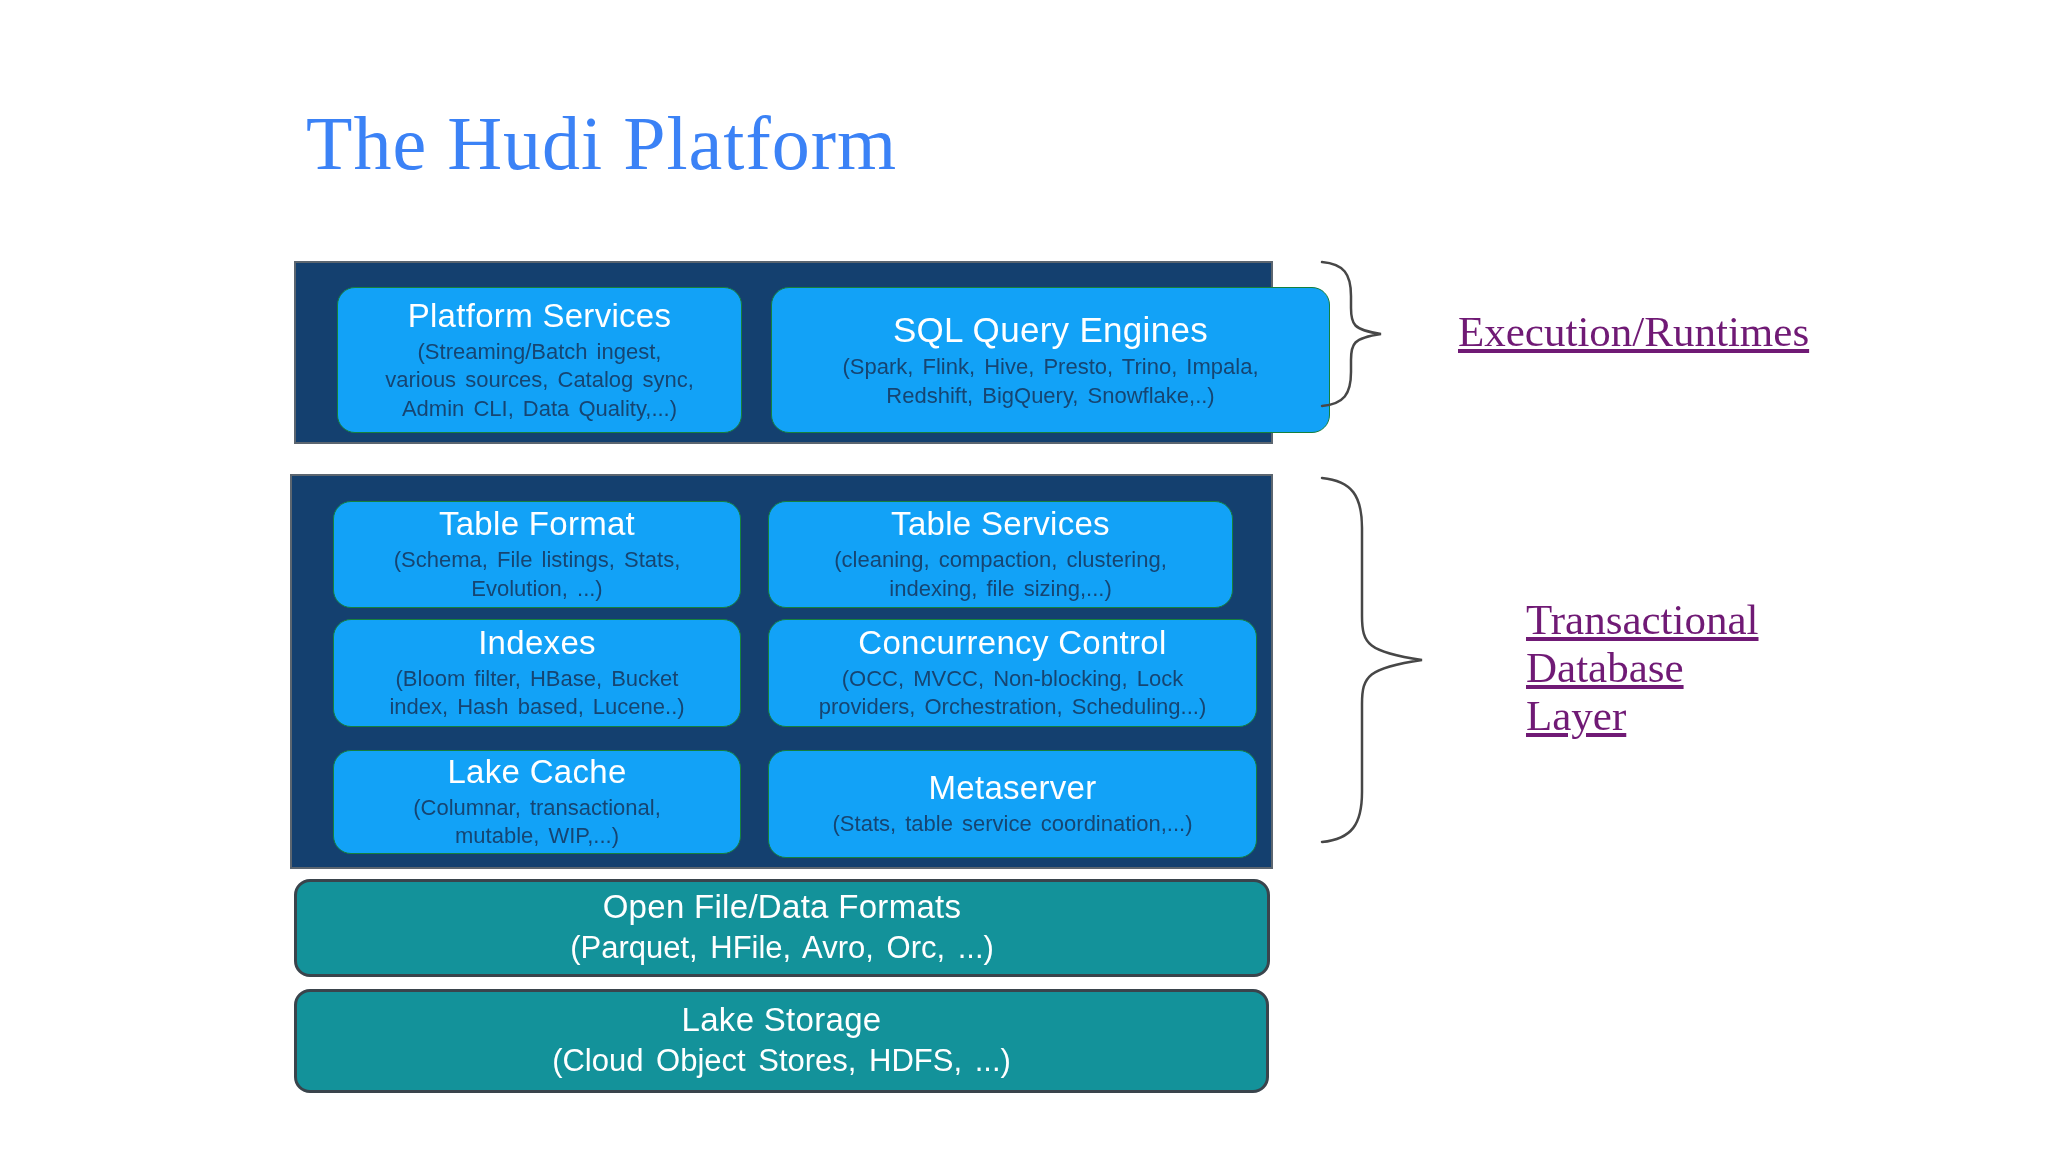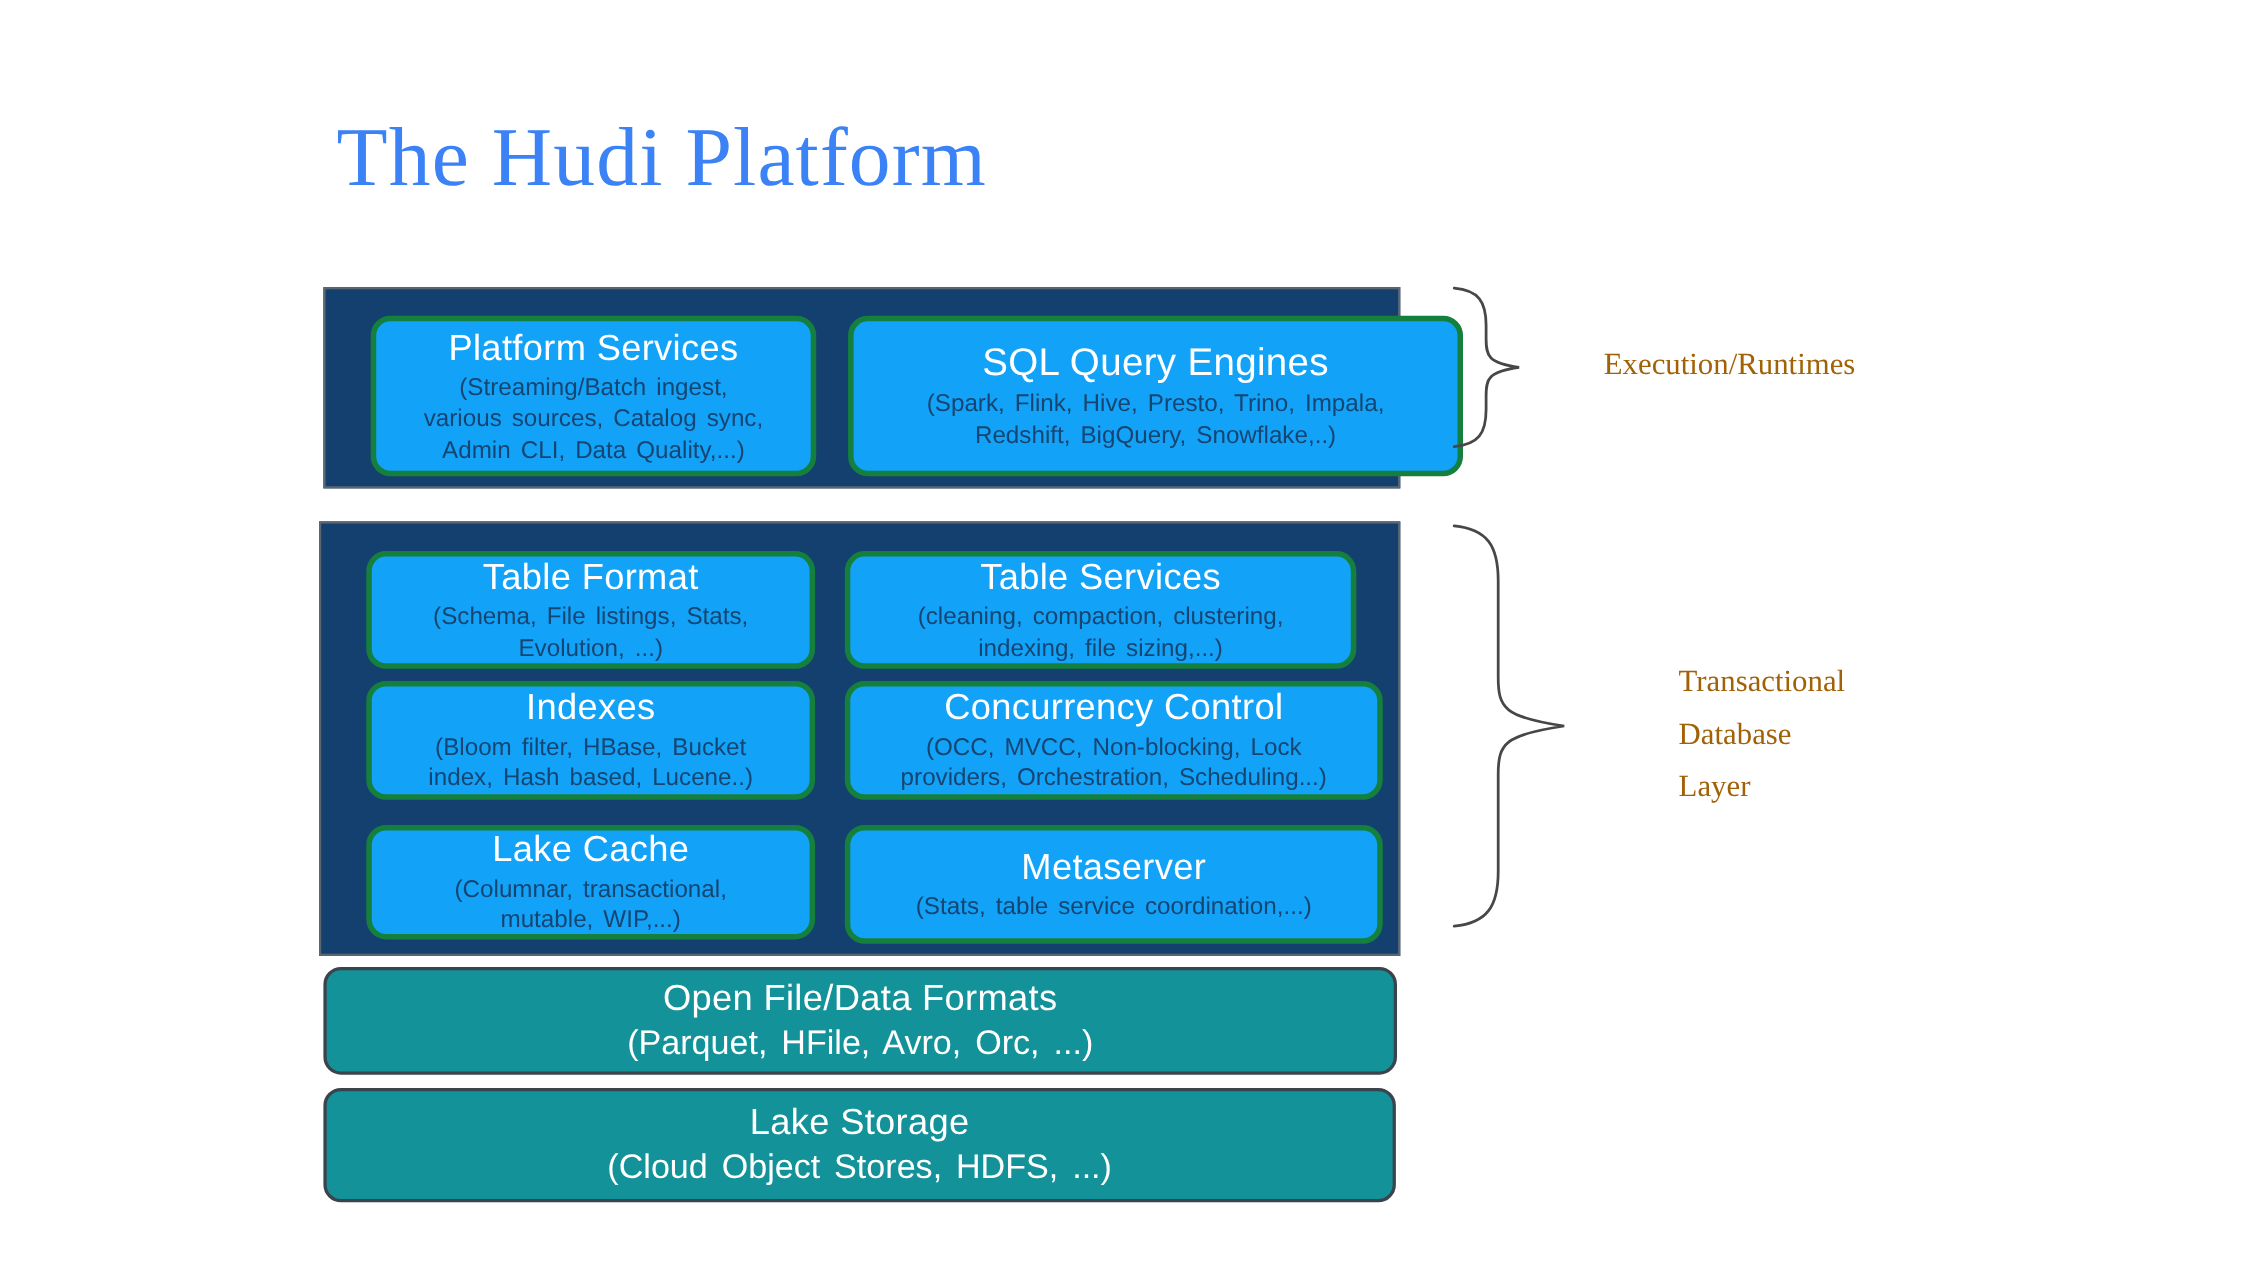--- a/index.html
+++ b/index.html
@@ -9,41 +9,41 @@
   }
   .page-title{
     position:absolute;left:306px;top:100px;
     font-family:"Liberation Serif",serif;font-weight:400;
     font-size:76px;color:#3b82f6;letter-spacing:1px;white-space:nowrap;
   }
   .layer-container{
     position:absolute;background:#14406f;border:2px solid #5c6670;box-sizing:border-box;
   }
   .inner-box{
-    position:absolute;background:#12a2f7;border:5px solid #15803d;border-radius:18px;
-    box-sizing:border-box;display:flex;flex-direction:column;
+    position:absolute;background:#12a2f7;border:1px solid #15803d;border-radius:18px;
+    box-sizing:border-box;display:flex;flex-direction:column;align-items:center;
     justify-content:center;text-align:center;padding:4px 10px;
   }
   .box-title{
     color:#ffffff;font-size:33px;line-height:1.15;letter-spacing:.3px;white-space:nowrap;
   }
   .box-title.lg{font-size:35px;}
   .box-sub{
     color:#164572;font-size:22px;line-height:1.3;white-space:pre-line;
     word-spacing:3px;margin-top:3px;
   }
   .teal-box{
     position:absolute;background:#13929a;border:3px solid #3a444c;border-radius:16px;
     box-sizing:border-box;display:flex;flex-direction:column;align-items:center;
     justify-content:center;text-align:center;
   }
   .teal-box .box-sub{color:#ffffff;font-size:31px;word-spacing:4px;margin-top:2px;}
   .side-label{
-    position:absolute;font-family:"Liberation Serif",serif;color:#a16207;
-    font-size:28px;line-height:48px;white-space:pre-line;
+    position:absolute;font-family:"Liberation Serif",serif;color:#701a75;
+    font-size:43px;line-height:48px;white-space:pre-line;text-decoration:underline;
   }
   .brace{position:absolute;left:0;top:0;pointer-events:none;}
 </style>
 </head>
 <body>
 
 <div id="canvas">
 
   <div class="page-title">The Hudi Platform</div>
 

